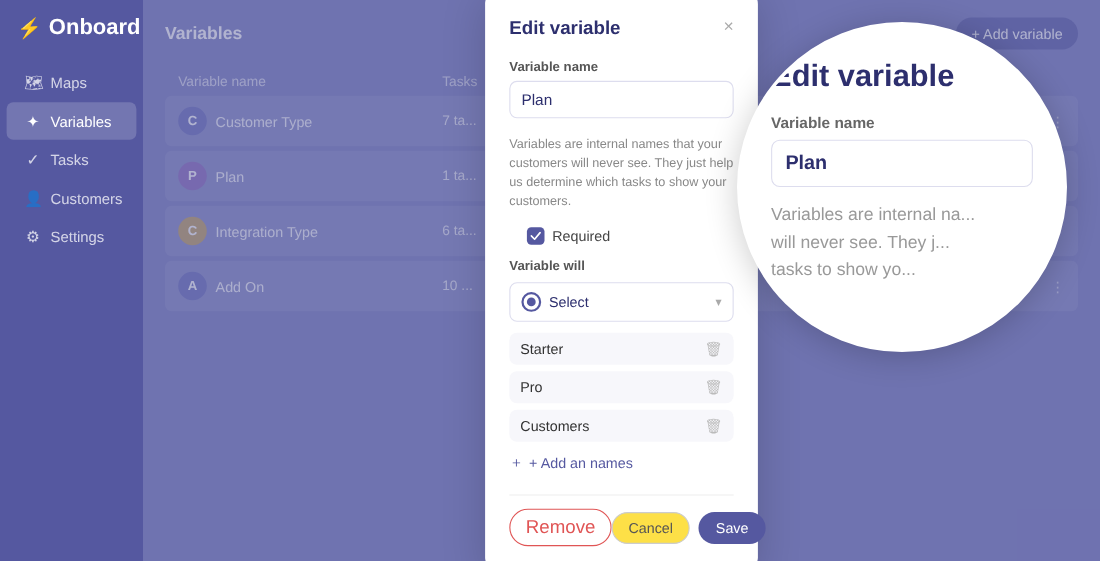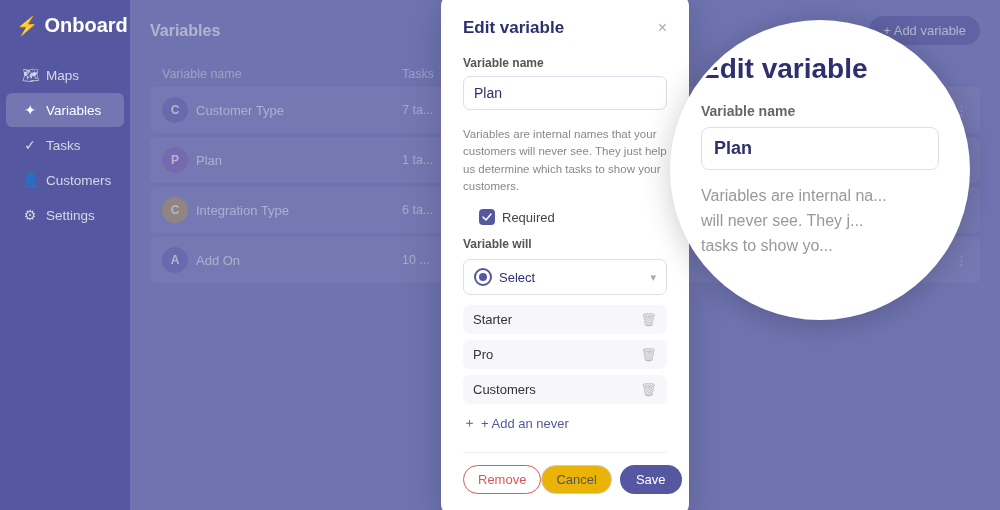--- a/index.html
+++ b/index.html
@@ -314,31 +314,31 @@
       margin-top: 16px;
       padding-top: 12px;
       border-top: 1px solid #eee;
     }
     .btn-remove {
       border: 1.5px solid #e05555;
       color: #e05555;
       background: #fff;
       border-radius: 20px;
       padding: 6px 14px;
-      font-size: 13px;
+      font-size: 17px;
       cursor: pointer;
     }
     .footer-right {
       display: flex;
       gap: 8px;
     }
     .btn-cancel {
       border: 1.5px solid #ccc;
       color: #555;
-      background: #eab308;
+      background: #fde047;
       border-radius: 20px;
       padding: 6px 14px;
       font-size: 13px;
       cursor: pointer;
     }
     .btn-save {
       background: #5558a0;
       color: #fff;
       border: none;
       border-radius: 20px;
@@ -525,21 +525,21 @@
         <span>Pro</span>
         <span class="option-delete">🗑</span>
       </div>
       <div class="option-row">
         <span>Customers</span>
         <span class="option-delete">🗑</span>
       </div>
 
       <div class="add-option-row">
         <span>＋</span>
-        <span>+ Add an never</span>
+        <span>+ Add an names</span>
       </div>
 
       <div class="modal-footer">
         <button class="btn-remove">Remove</button>
         <div class="footer-right">
           <button class="btn-cancel">Cancel</button>
           <button class="btn-save">Save</button>
         </div>
       </div>
     </div>

